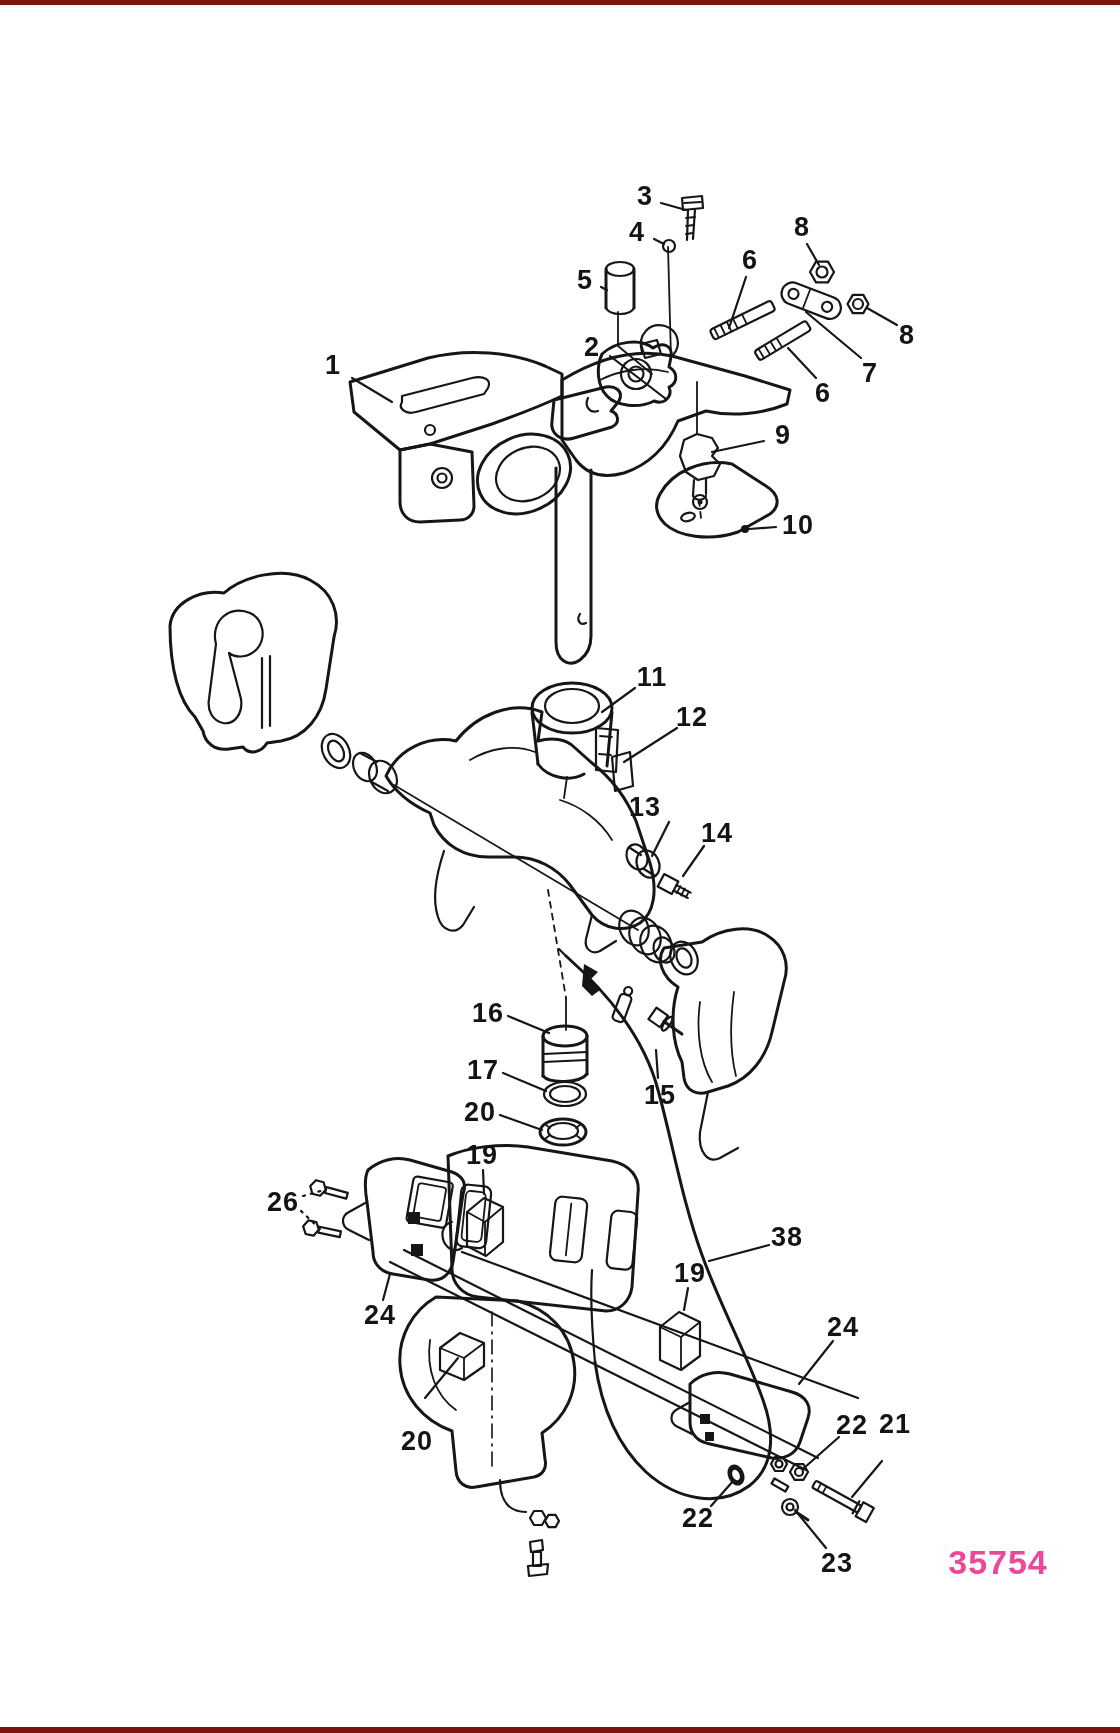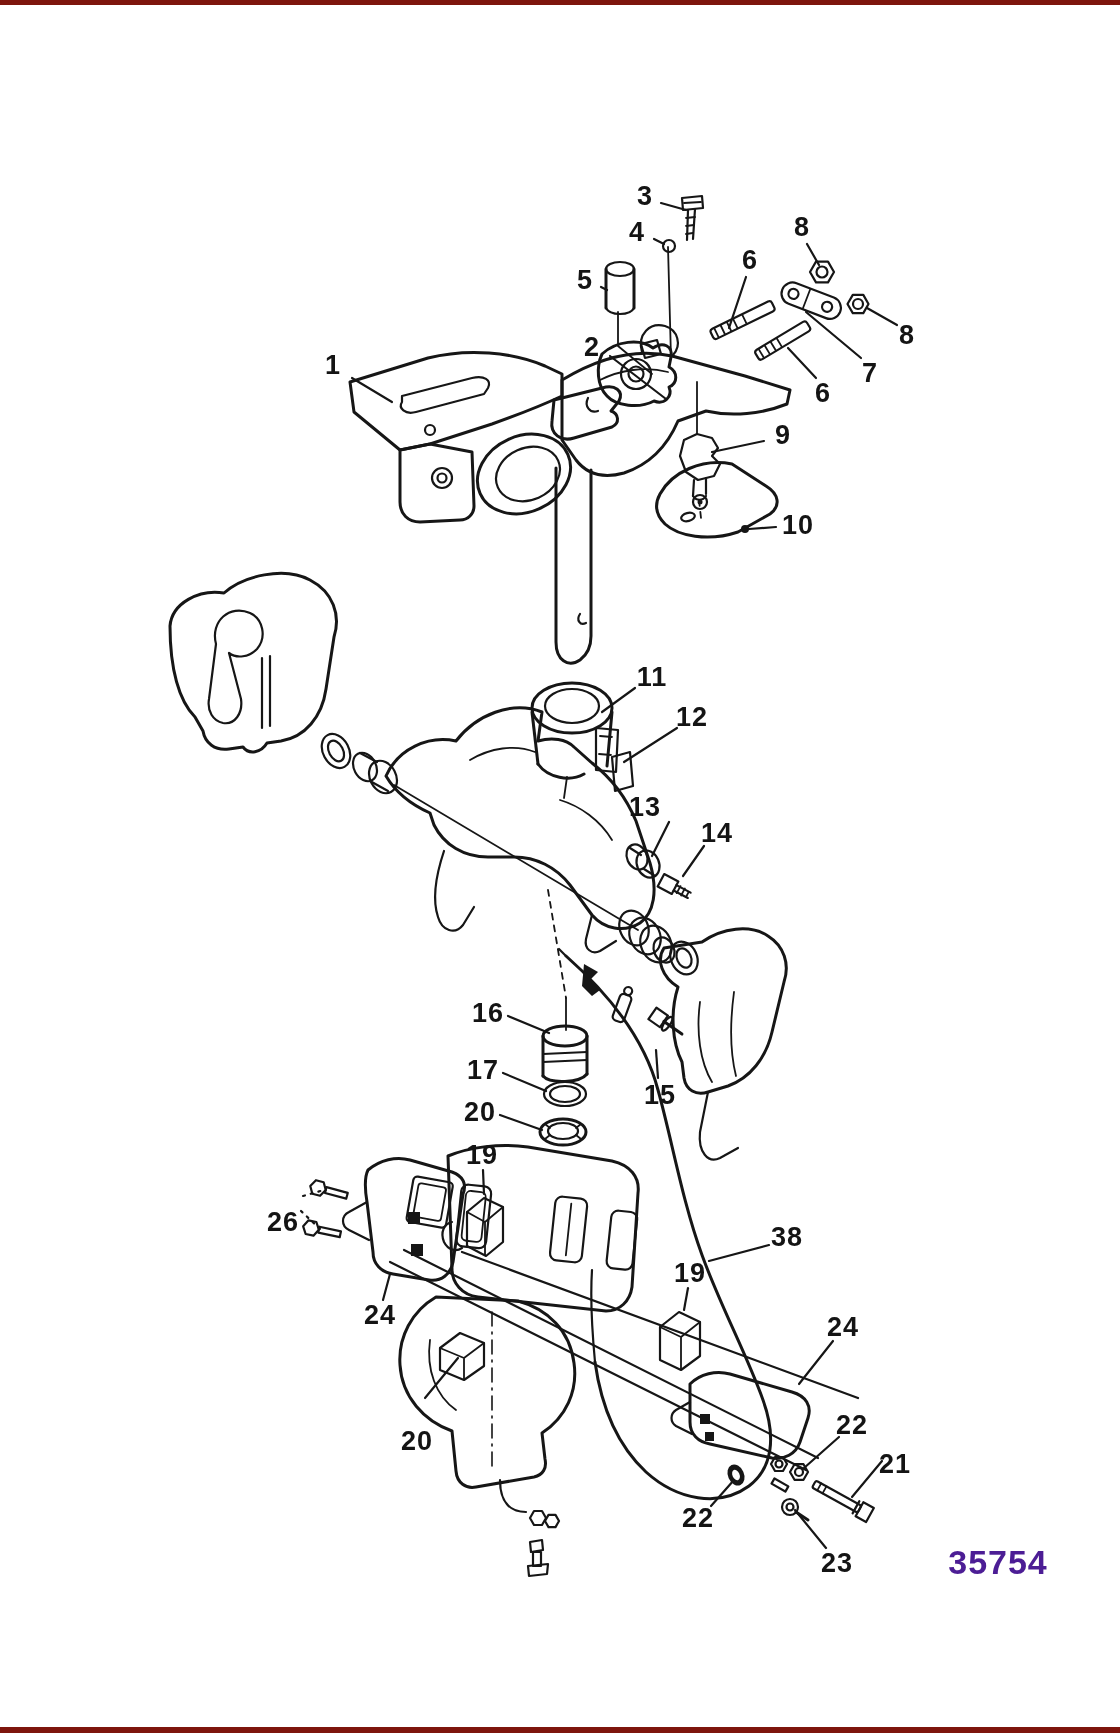--- a/index.html
+++ b/index.html
@@ -13,21 +13,21 @@
       fill:none;stroke:#161616;stroke-width:3;stroke-linecap:round;stroke-linejoin:round;}
   svg.art .thin{stroke-width:1.8;}
   svg.art .med{stroke-width:2.2;}
   svg.art .blk{fill:#161616;stroke:none;}
   svg.art .dash{stroke-dasharray:6 6;stroke-width:1.8;}
   svg.art .dashdot{stroke-dasharray:14 6 2 6;stroke-width:1.6;}
   #leader-lines line{stroke:#161616;stroke-width:2.2;}
   .callout{position:absolute;transform:translate(-50%,-50%);font-weight:bold;font-size:27px;
            color:#141414;letter-spacing:1px;white-space:nowrap;}
   .fig-num{position:absolute;transform:translate(-50%,-50%);font-weight:bold;font-size:34px;
-           color:#4c1d95;letter-spacing:1px;}
+           color:#ec4899;letter-spacing:1px;}
 </style>
 </head>
 <body>
 
 <div class="canvas">
   <div class="edge edge-top"></div>
 
   <svg class="art" viewBox="0 0 1120 1733">
 
     <g>
@@ -378,26 +378,26 @@
       <div class="callout" style="left: 692px; top: 717px;">12</div>
       <div class="callout" style="left: 645px; top: 807px; text-align: center;">13</div>
       <div class="callout" style="left: 717px; top: 833px;">14</div>
       <div class="callout" style="left: 660px; top: 1095px;">15</div>
       <div class="callout" style="left: 488px; top: 1013px;">16</div>
       <div class="callout" style="left: 483px; top: 1070px;">17</div>
       <div class="callout" style="left: 480px; top: 1112px;">20</div>
       <div class="callout" style="left: 482px; top: 1155px;">19</div>
       <div class="callout" style="left: 690px; top: 1273px;">19</div>
       <div class="callout" style="left: 417px; top: 1413px; margin-top: 28px;">20</div>
-      <div class="callout" style="left: 895px; top: 1464px;">21</div>
+      <div class="callout" style="left: 895px; top: 1424px;">21</div>
       <div class="callout" style="left: 852px; top: 1425px;">22</div>
       <div class="callout" style="left: 698px; top: 1518px;">22</div>
       <div class="callout" style="left: 837px; top: 1563px;">23</div>
       <div class="callout" style="left: 380px; top: 1315px;">24</div>
       <div class="callout" style="left: 843px; top: 1327px;">24</div>
       <div class="callout" style="left: 787px; top: 1237px;">38</div>
-      <div class="callout" style="left: 283px; top: 1202px; margin-top: 20px;">26</div>
+      <div class="callout" style="left: 283px; top: 1202px;">26</div>
     </div>
 
   <div class="fig-num" style="left:998px;top:1562px;">35754</div>
 
   <div class="edge edge-bottom"></div>
 </div>
 
 </body></html>

